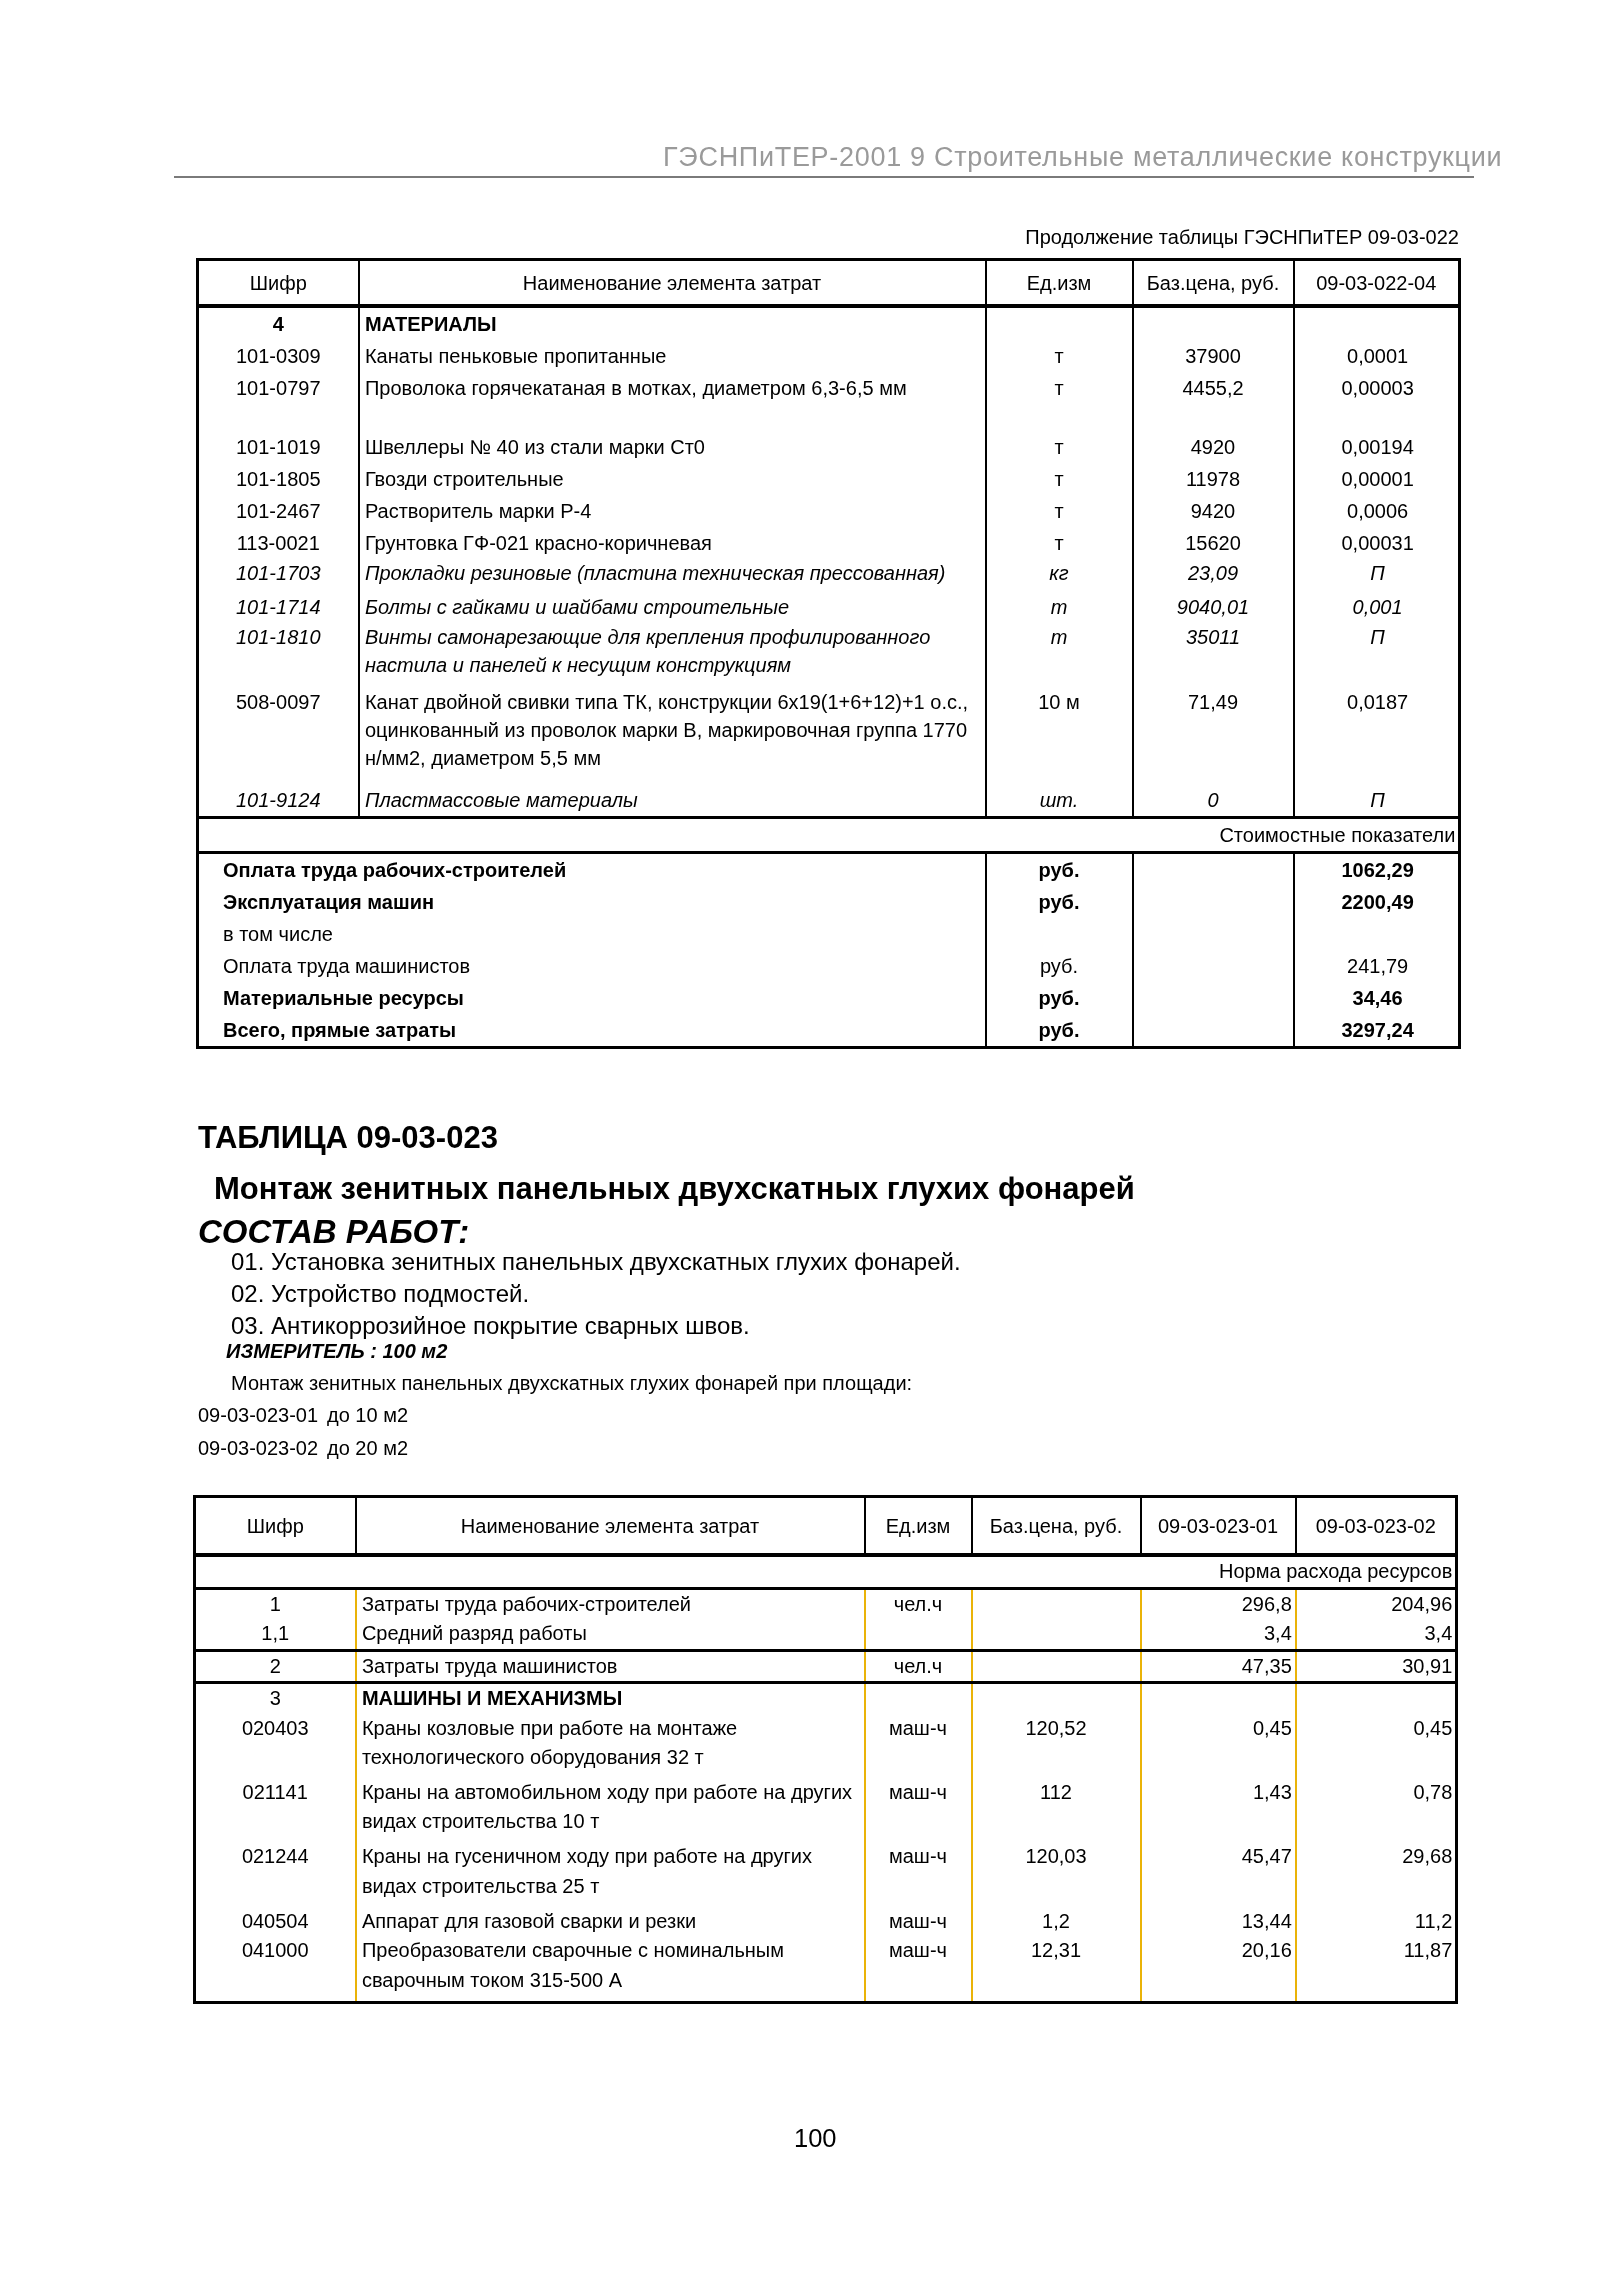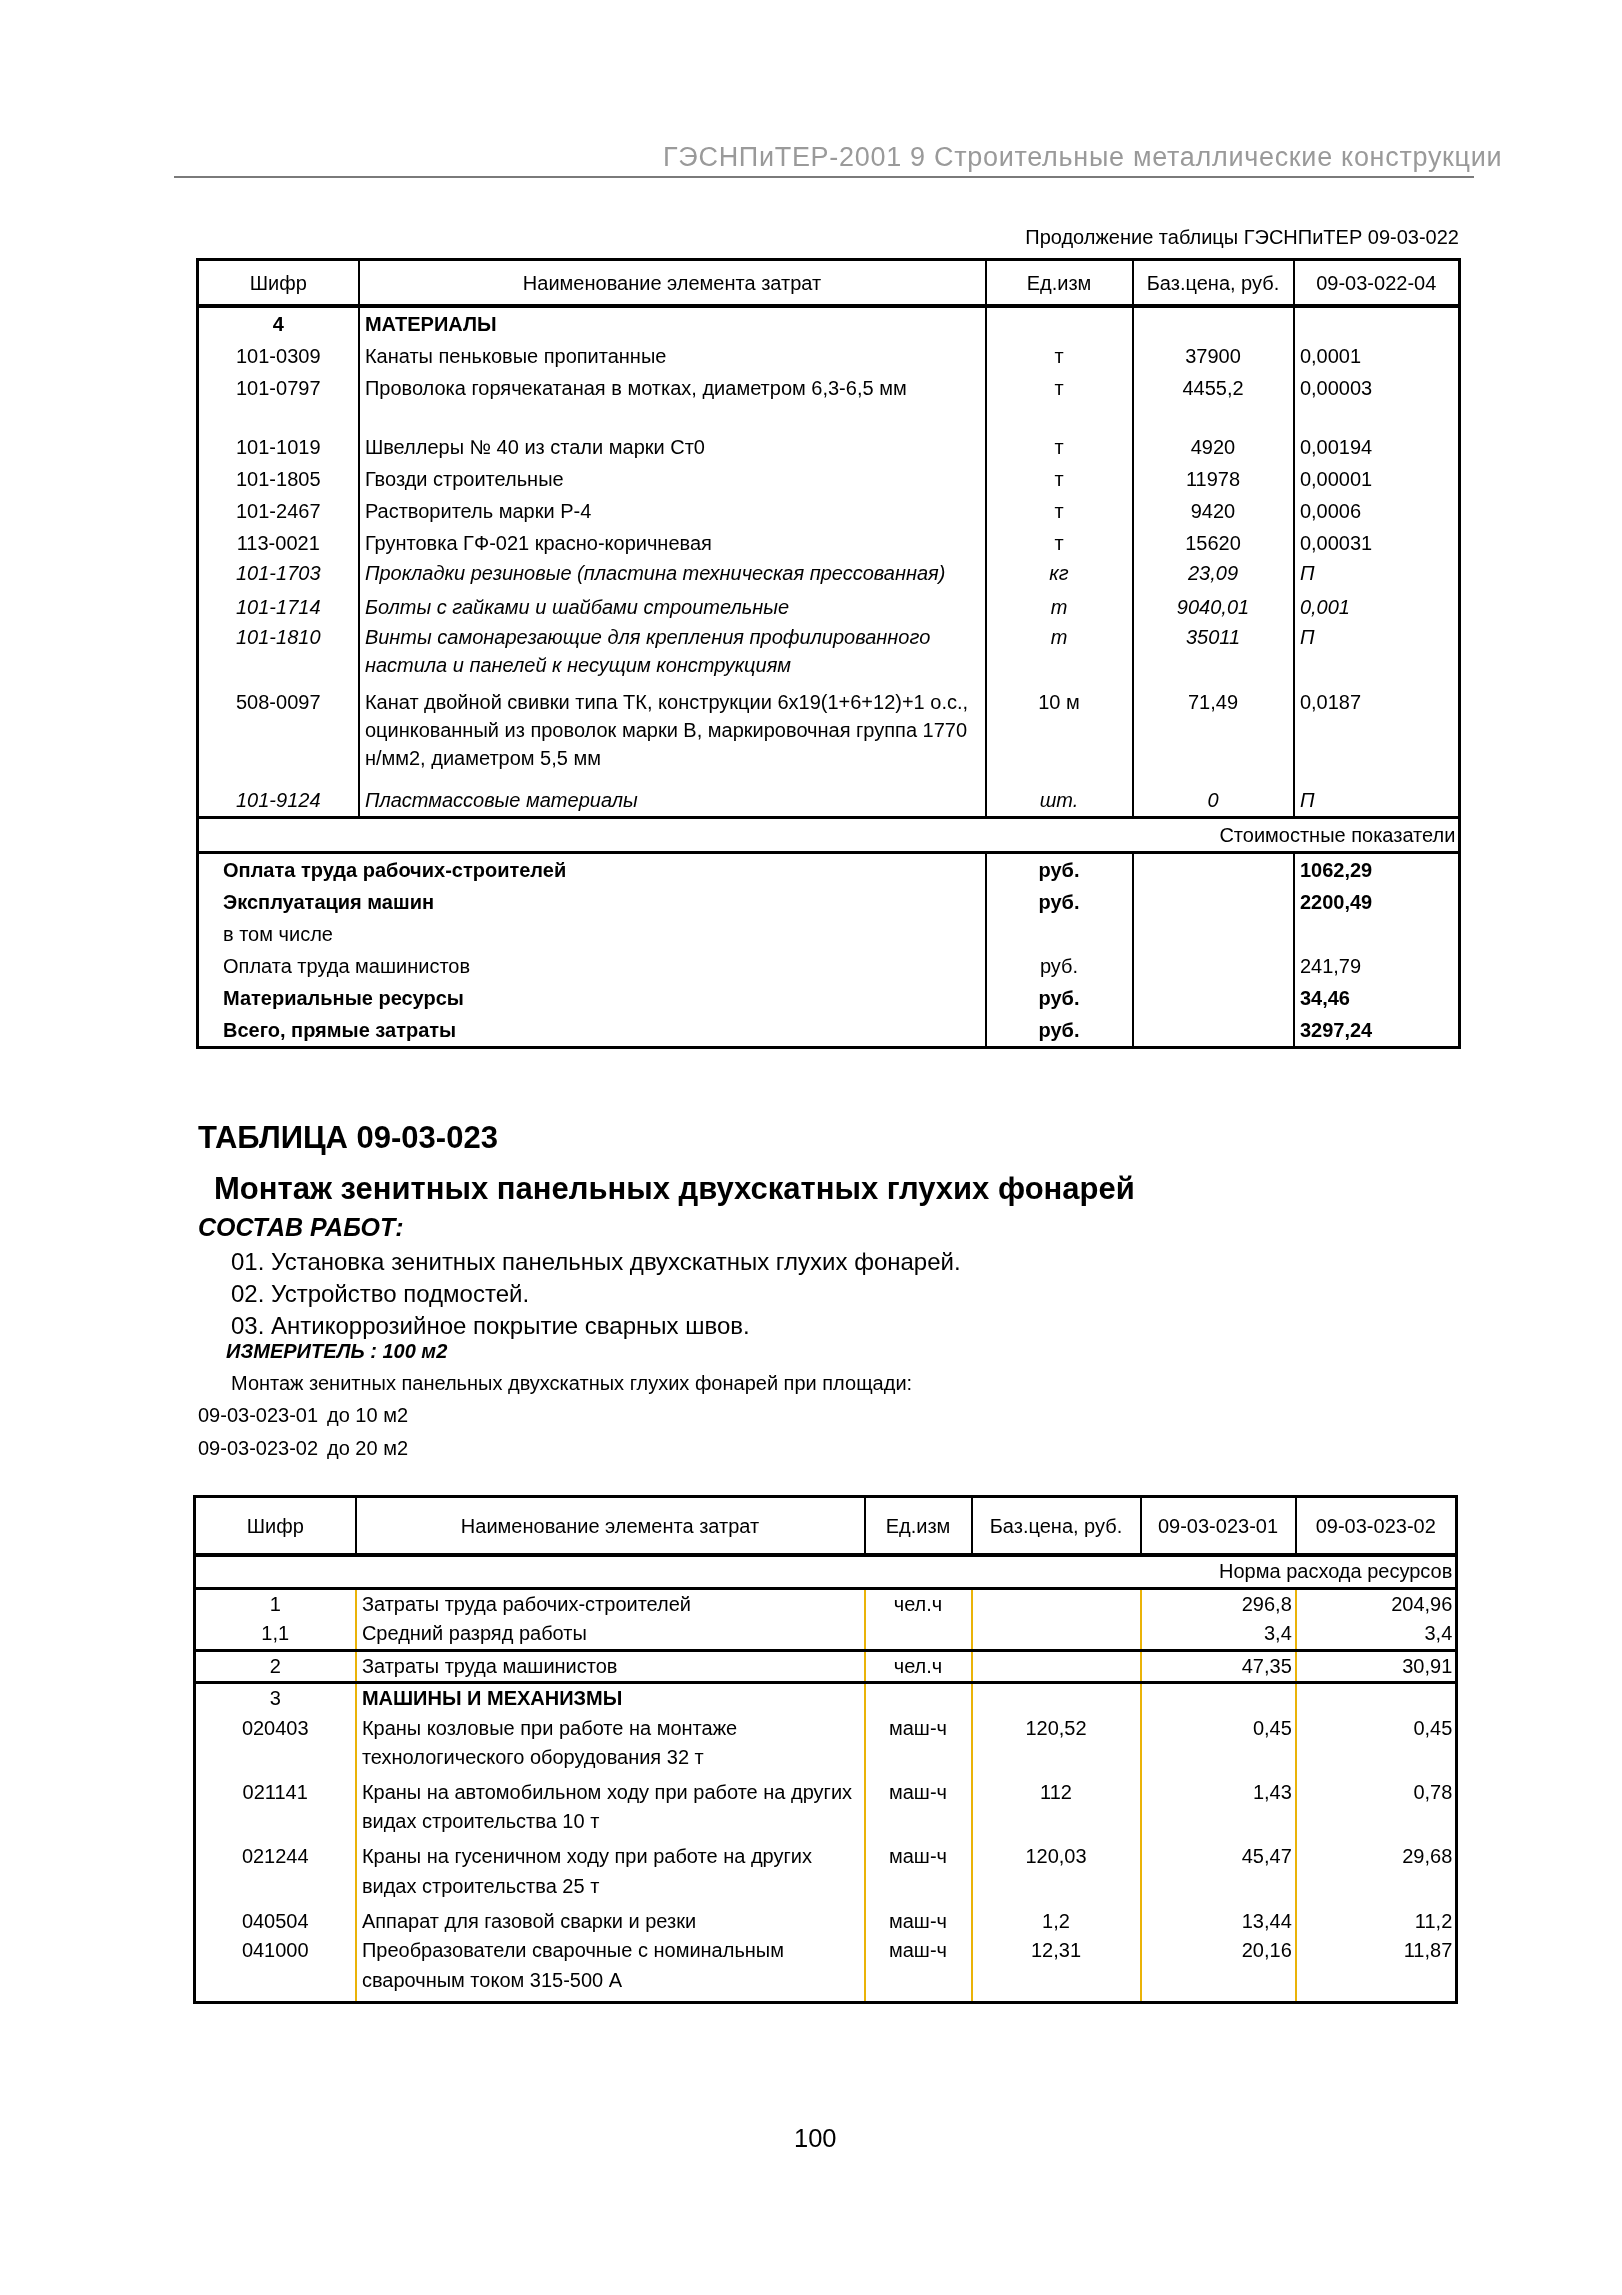--- a/index.html
+++ b/index.html
@@ -8,32 +8,32 @@
   .running-header { left: 663px; top: 142px; font-size: 27px; color: #9a9a9a; letter-spacing: 0.7px; white-space: nowrap; }
   .header-rule { left: 174px; top: 176px; width: 1300px; height: 2px; background: #7a7a7a; }
 
   .caption { right: 163px; top: 226px; font-size: 20px; white-space: nowrap; }
 
   table { border-collapse: collapse; table-layout: fixed; position: absolute; border-radius: 26px; }
   td, th { font-weight: normal; font-size: 20px; line-height: 32px; padding: 0 5.4px; vertical-align: top; }
   .t1 { left: 196px; top: 258px; width: 1262px; border: 3.4px solid #000; }
   .t1 th { border: 2px solid #000; border-bottom: 4px solid #000; height: 43px; vertical-align: middle; text-align: center; }
   .t1 td.c { text-align: center; }
-  .t1 td.r { text-align: left; padding-right: 2.7px; }
+  .t1 td.r { text-align: center; padding-right: 2.7px; }
   .t1 td.vl { border-left: 2px solid #000; }
   .b { font-weight: bold; }
   .i { font-style: italic; }
   .gap td { height: 27px; }
   .lg td { line-height: 28px; }
   .sep-top td { border-top: 3.4px solid #000; }
   .section-label td { text-align: right; padding-right: 2.7px; border-top: 3.4px solid #000; border-bottom: 3.4px solid #000; }
 
   .t-title { left: 198px; top: 1120px; font-size: 31px; font-weight: bold; }
   .t-subtitle { left: 214px; top: 1171px; font-size: 31px; font-weight: bold; white-space: nowrap; }
-  .work-title { left: 198px; top: 1213px; font-size: 25px; font-weight: bold; font-style: italic; }
+  .work-title { left: 198px; top: 1213px; font-size: 33px; font-weight: bold; font-style: italic; }
   .work-item { left: 231px; font-size: 24px; white-space: nowrap; }
   .meter { left: 198px; top: 1340px; font-size: 20px; font-weight: bold; font-style: italic; white-space: nowrap; margin-left: 28px; }
   .intro { left: 231px; top: 1372px; font-size: 20px; white-space: nowrap; }
   .var-code { left: 198px; font-size: 20px; white-space: nowrap; }
   .var-desc { left: 327px; font-size: 20px; white-space: nowrap; }
 
   .t2 { left: 193px; top: 1495px; width: 1262px; border: 3.4px solid #000; }
   .t2 th { border: 2px solid #000; border-bottom: 4px solid #000; height: 55px; vertical-align: middle; text-align: center; }
   .t2 td.c { text-align: center; }
   .t2 td.r { text-align: right; padding-right: 2.7px; }

